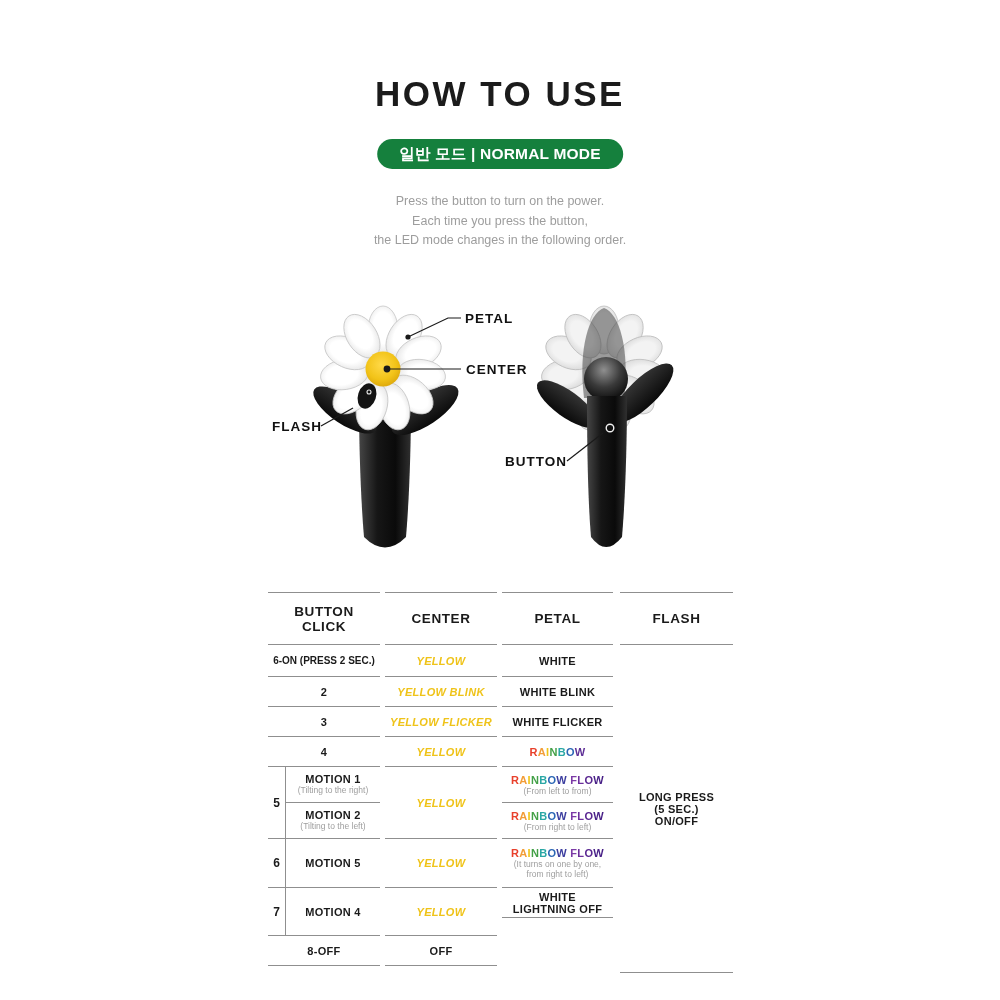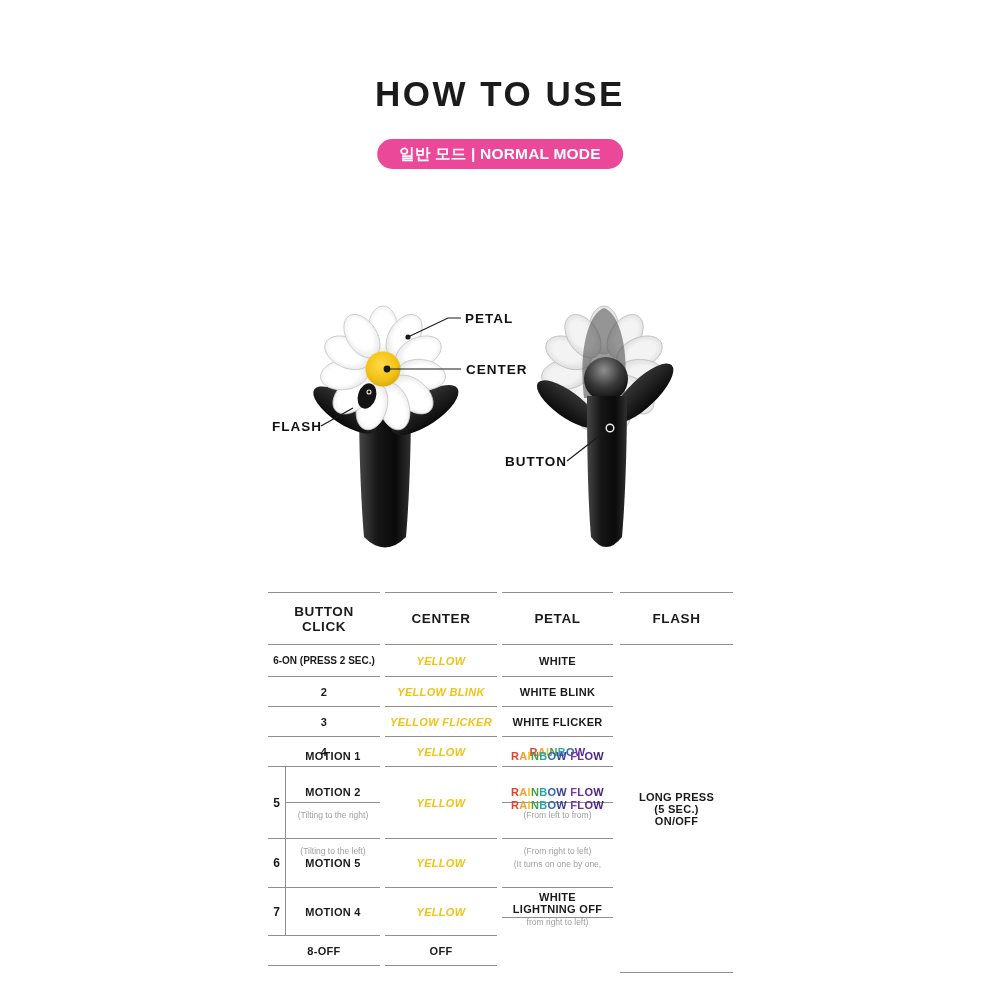--- a/index.html
+++ b/index.html
@@ -1,21 +1,21 @@
 <!DOCTYPE html>
 <html><head>
 <meta charset="utf-8">
 <style>
   html,body{margin:0;padding:0;background:#fff;}
   .page{position:relative;width:1000px;height:1000px;background:#ffffff;overflow:hidden;
         font-family:"Liberation Sans",sans-serif;color:#1a1a1a;border-radius:7px;}
   .title{position:absolute;top:74px;left:0;width:100%;text-align:center;
          font-size:35px;font-weight:900;letter-spacing:2.5px;color:#1b1b1b;}
   .badge{position:absolute;top:139px;left:50%;transform:translateX(-50%);
-         background:#ec4899;color:#ffffff;border-radius:15.5px;height:30px;
+         background:#15803d;color:#ffffff;border-radius:15.5px;height:30px;
          display:flex;align-items:center;padding:0 22px;font-size:15.5px;font-weight:700;
          letter-spacing:0.2px;white-space:nowrap;}
   .instructions{position:absolute;top:192px;left:0;width:100%;text-align:center;
                 font-size:12.5px;line-height:19.6px;color:#9d9d9d;}
   .diagram{position:absolute;left:250px;top:295px;width:520px;height:280px;}
   .diagram text{font-family:"Liberation Sans",sans-serif;font-weight:700;font-size:13.5px;
                 letter-spacing:1px;fill:#111;}
 
   
   .htable{position:absolute;left:268px;top:592px;display:flex;align-items:flex-start;}
@@ -26,21 +26,21 @@
   .col4{width:113px;}
   .cell{box-sizing:border-box;border-bottom:1px solid #8f8f8f;display:flex;
         align-items:center;justify-content:center;text-align:center;font-weight:700;}
   .header-cell{border-top:1px solid #8f8f8f;height:53px;font-size:13.5px;
                letter-spacing:0.6px;line-height:15px;flex-direction:column;}
   .h32{height:32px}.h30{height:30px}.h36{height:36px}.h49{height:49px}
   .h48{height:48px}.h72{height:72px}.h328{height:328px}
   .main{font-size:11px;letter-spacing:0.3px;white-space:nowrap;}
   .fit{font-size:10px;letter-spacing:0px;}
   .yellow{color:#EFC319;font-style:italic;}
-  .sub{font-size:8.5px;color:#9e9e9e;font-weight:400;line-height:10px;letter-spacing:0;margin-top:48px;}
+  .sub{font-size:8.5px;color:#9e9e9e;font-weight:400;line-height:10px;letter-spacing:0;}
   .coldir{flex-direction:column;}
   .split{padding:0;align-items:stretch;}
   .num-cell{width:17px;border-right:1px solid #8f8f8f;display:flex;align-items:center;
             justify-content:center;font-size:12px;font-weight:700;flex:none;}
   .grow{flex:1;display:flex;align-items:center;justify-content:center;flex-direction:column;text-align:center;}
   .motion-stack{flex:1;display:flex;flex-direction:column;}
   .motion-cell{height:36px;box-sizing:border-box;display:flex;flex-direction:column;
                align-items:center;justify-content:center;}
   .motion-cell.first{border-bottom:1px solid #8f8f8f;}
   .lh12{line-height:12px;white-space:normal;}
@@ -49,20 +49,25 @@
 <body>
 
 <div class="page">
 
   <div class="title">HOW TO USE</div>
 
   <div class="badge">
     <span>일반 모드 | NORMAL MODE</span>
   </div>
 
+  <div class="instructions">
+    <div>Press the button to turn on the power.</div>
+    <div>Each time you press the button,</div>
+    <div>the LED mode changes in the following order.</div>
+  </div>
 
   <svg class="diagram" viewBox="250 295 520 280">
     <defs>
       <radialGradient id="petalG" cx="50%" cy="45%" r="60%">
         <stop offset="55%" stop-color="#ffffff"></stop>
           <stop offset="85%" stop-color="#ececec"></stop>
           <stop offset="100%" stop-color="#d7d7d7"></stop>
       </radialGradient>
       <radialGradient id="petalBackG" cx="50%" cy="45%" r="60%">
         <stop offset="50%" stop-color="#f3f3f3"></stop>

